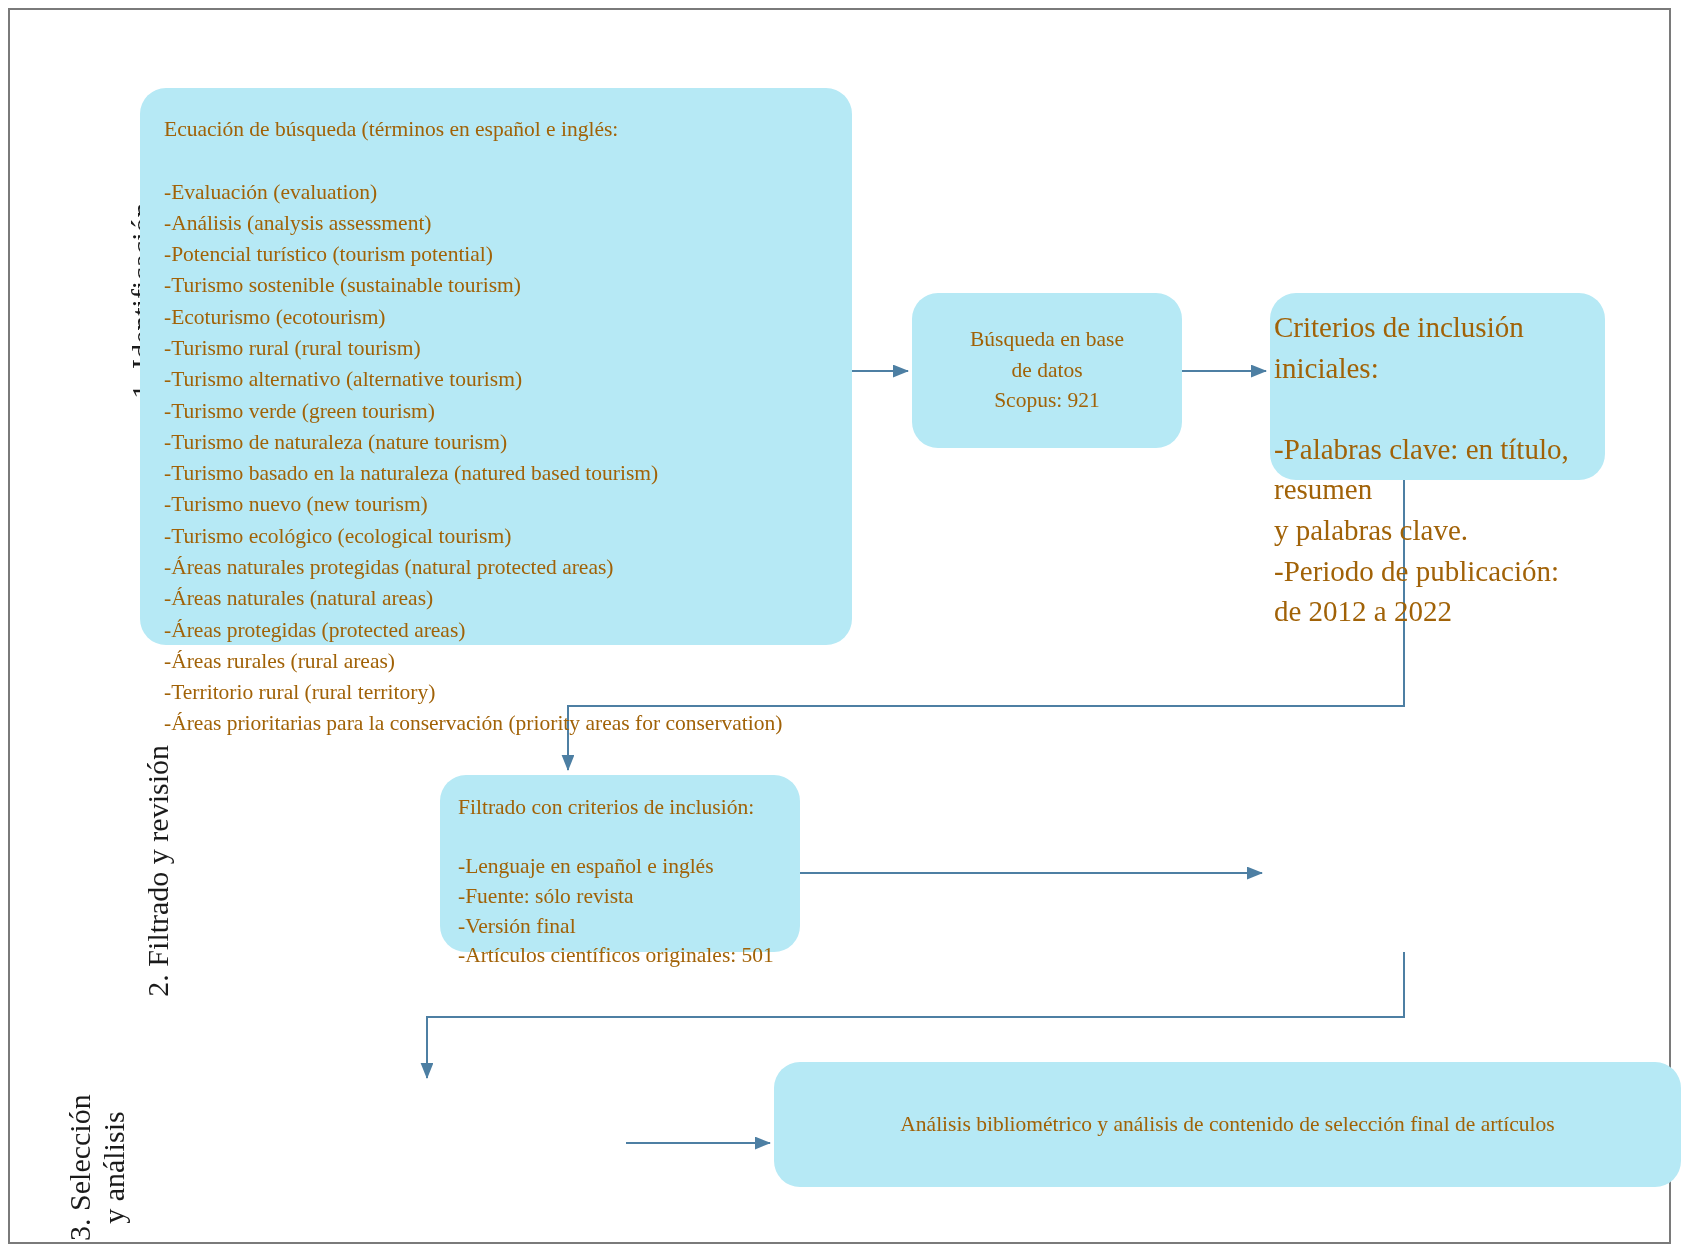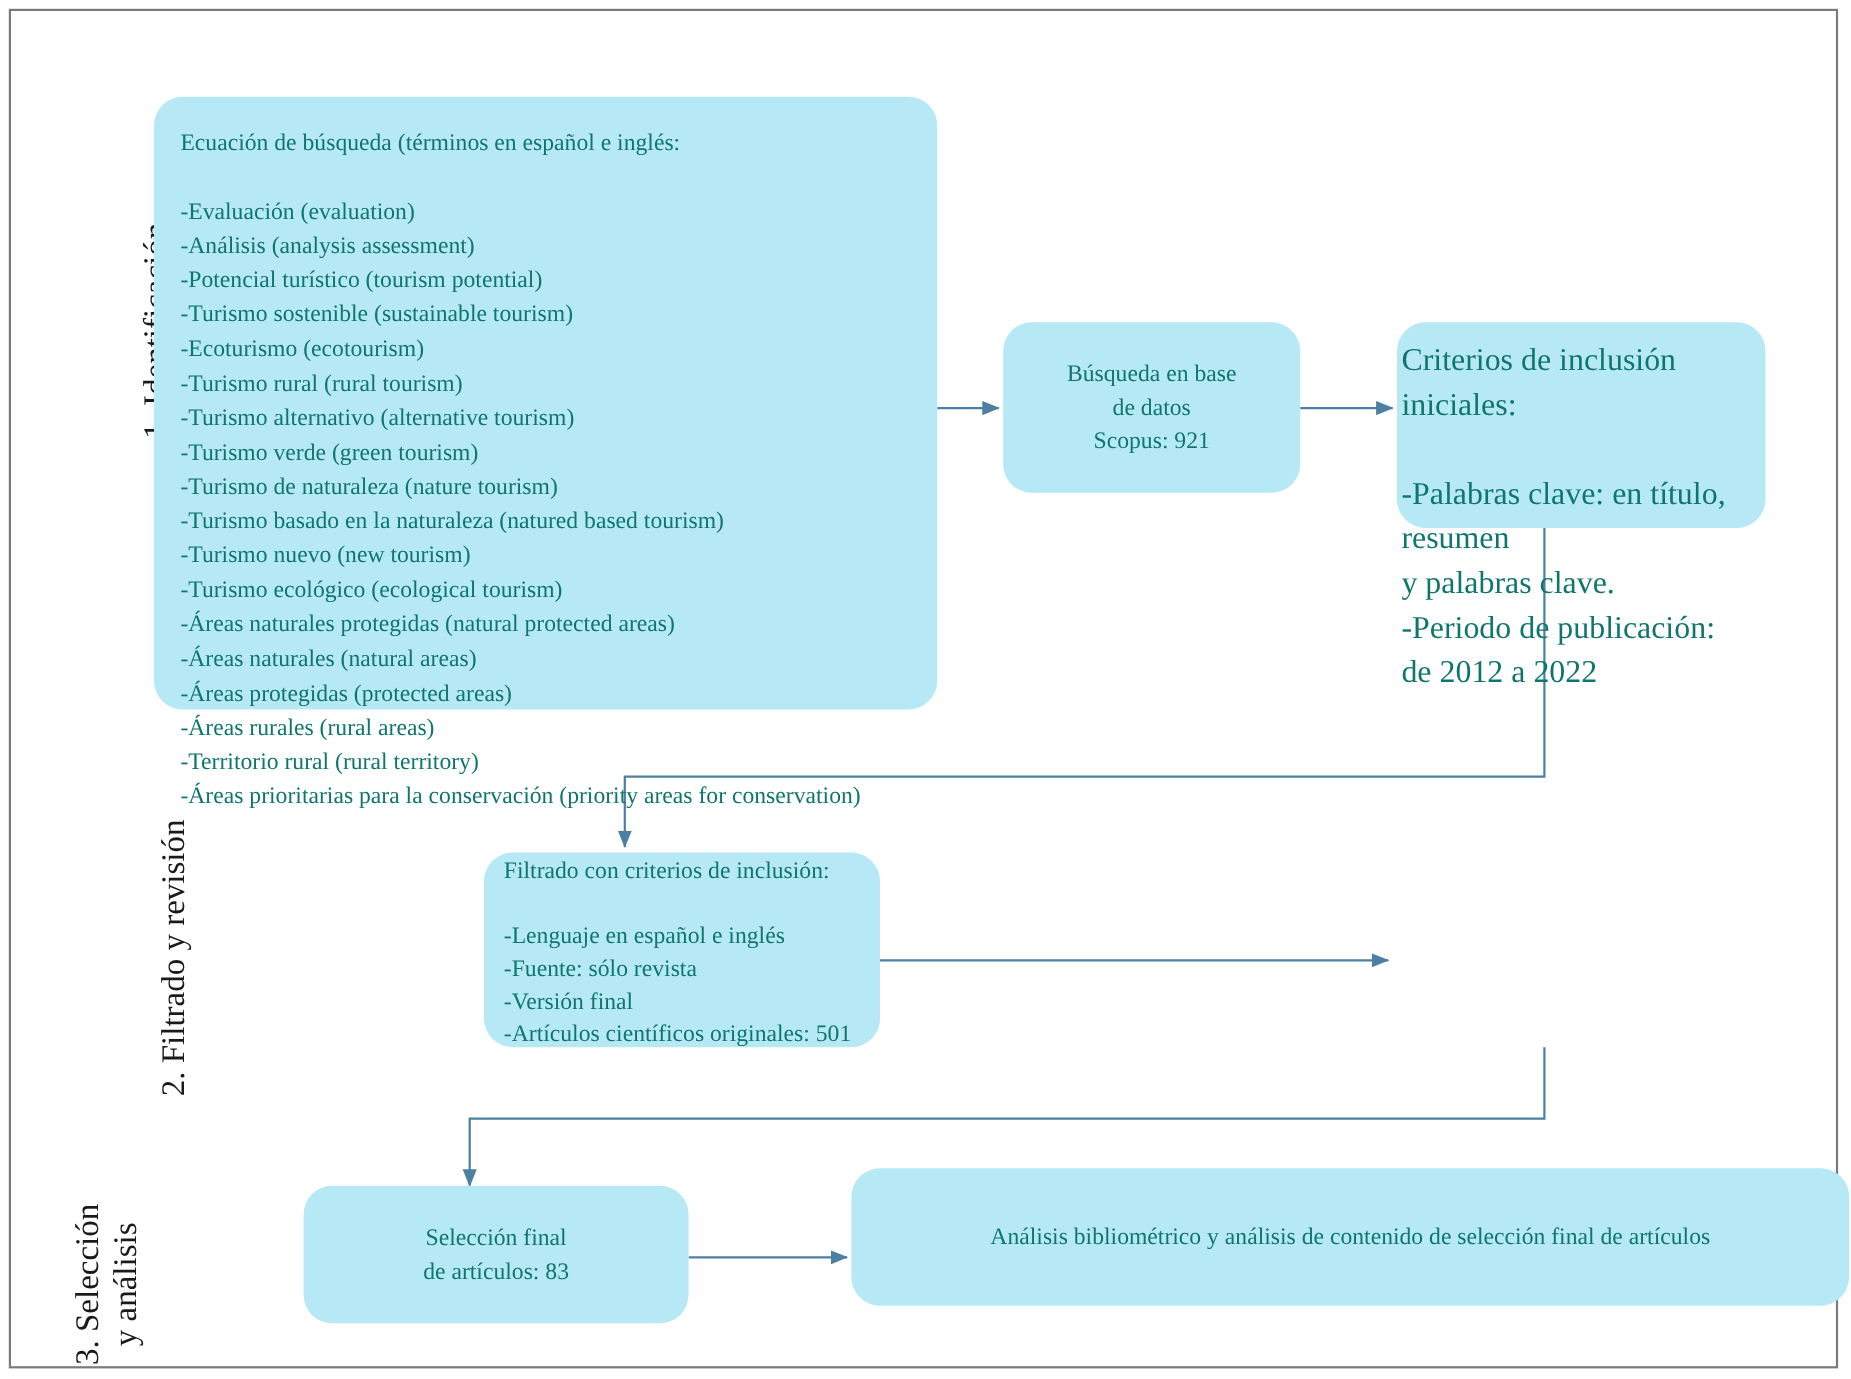--- a/index.html
+++ b/index.html
@@ -23,21 +23,21 @@
     height: 1236px;
     border: 2px solid #7a7a7a;
     box-sizing: border-box;
     background: #ffffff;
   }
   .box {
     position: absolute;
     background: #b6e9f5;
     border-radius: 26px;
     box-sizing: border-box;
-    color: #0f766e;
+    color: #a16207;
   }
   .box .inner {
     padding: 0;
     white-space: pre-line;
   }
   .vlabel {
     position: absolute;
     color: #1a1a1a;
     white-space: pre-line;
     text-align: center;
@@ -134,31 +134,27 @@
   <div class="box" style="left:1270px; top:293px; width:335px; height:187px;">
     <div class="inner txt-left" style="padding:14px 14px 0 4px; font-size:29px; line-height:1.40;">Criterios de inclusión iniciales:
 
 -Palabras clave: en título, resumen
 y palabras clave.
 -Periodo de publicación:
 de 2012 a 2022</div>
   </div>
 
   <div class="box" style="left:440px; top:775px; width:360px; height:177px;">
-    <div class="inner txt-left" style="padding:2px 12px 0 18px; font-size:21.5px; line-height:1.38;">Filtrado con criterios de inclusión:
+    <div class="inner txt-left" style="padding:18px 12px 0 18px; font-size:21.5px; line-height:1.38;">Filtrado con criterios de inclusión:
 
 -Lenguaje en español e inglés
 -Fuente: sólo revista
 -Versión  final
 -Artículos científicos originales:  501</div>
   </div>
 
 
-  <div class="box" style="left:276px; top:1078px; width:350px; height:125px;">
-    <div class="inner txt-center" style="padding:32px 10px 0 10px; font-size:21.5px; line-height:1.42;">Selección final
-de artículos: 83</div>
-  </div>
 
   <div class="box" style="left:774px; top:1062px; width:907px; height:125px;">
     <div class="inner txt-center" style="padding:47px 14px 0 14px; font-size:21.5px; line-height:1.42;">Análisis bibliométrico y análisis de contenido de selección final de artículos</div>
   </div>
 
 </div>
 
 </body></html>

